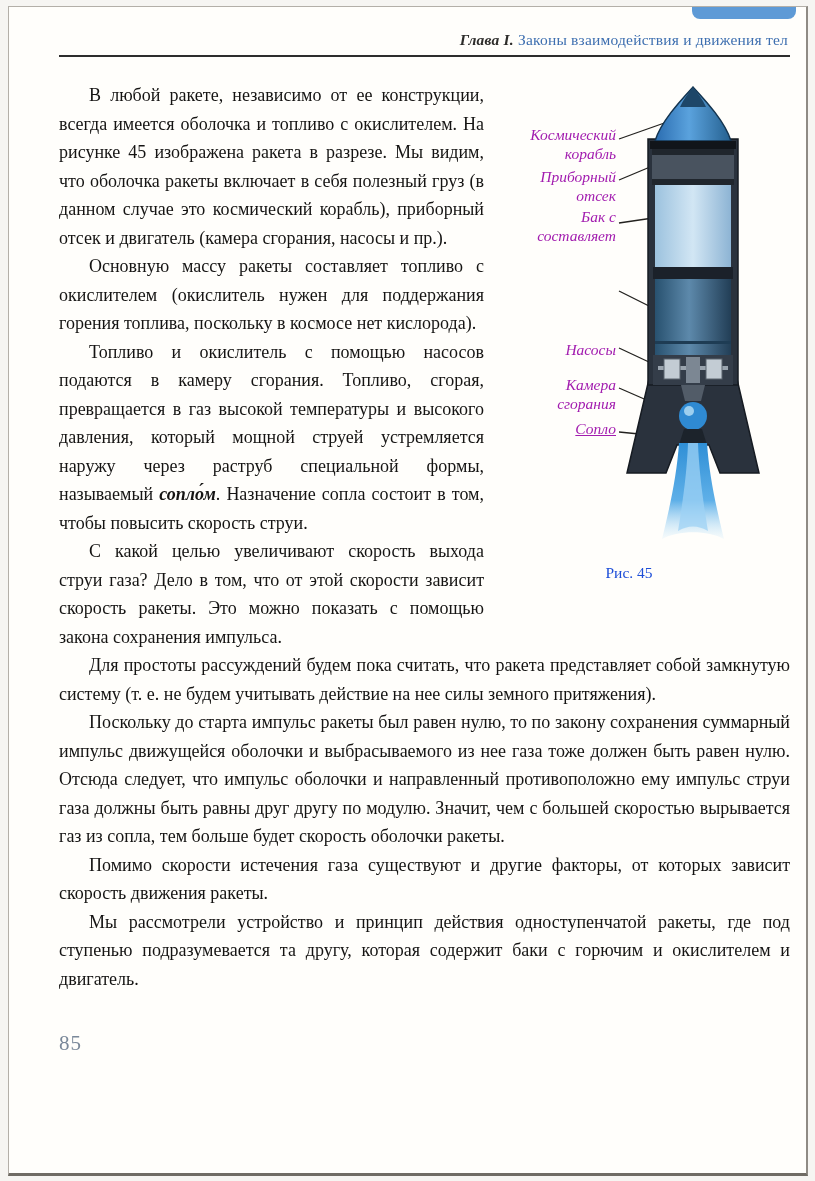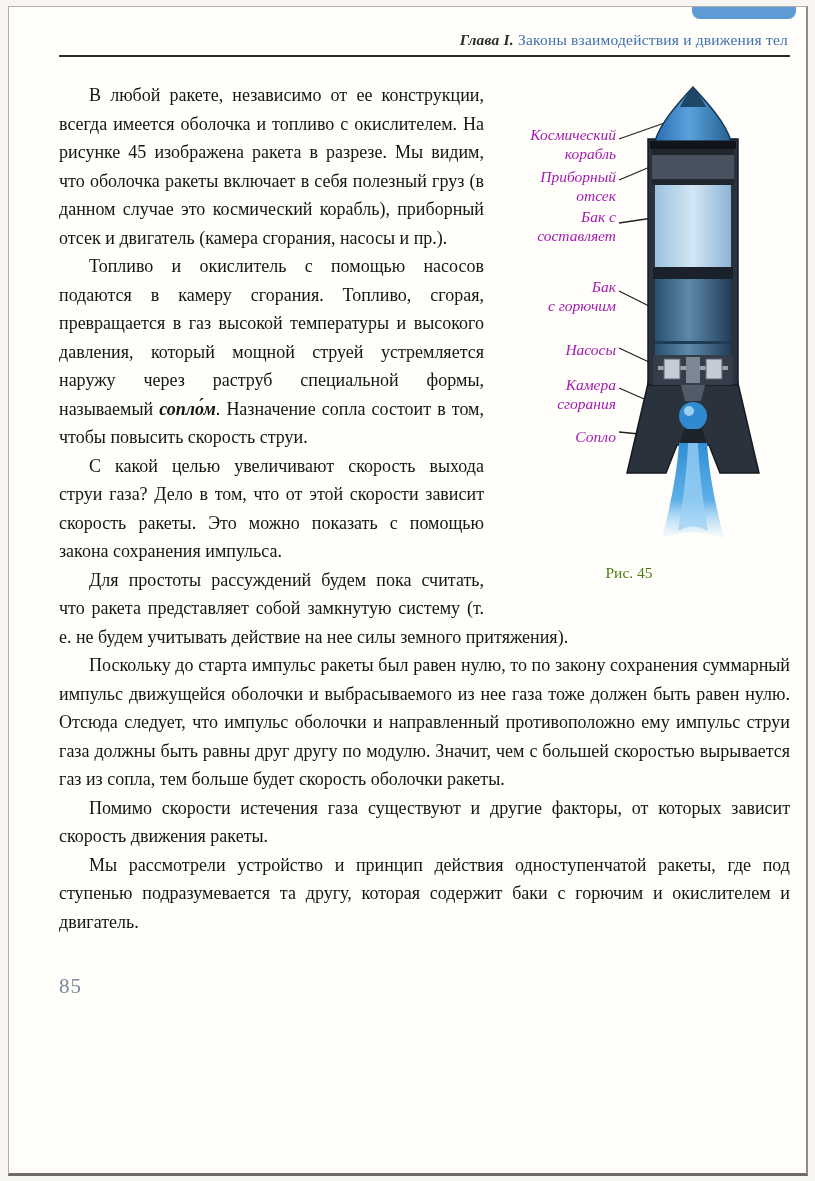--- a/index.html
+++ b/index.html
@@ -70,29 +70,29 @@
     line-height:19px;
     white-space:pre-line;
     color:#a21caf;
   }
   .fl1 { top:42px; }
   .fl2 { top:84px; }
   .fl3 { top:124px; }
   .fl4 { top:194px; }
   .fl5 { top:257px; }
   .fl6 { top:292px; }
-  .fl7 { top:344px; }
+  .fl7 { top:336px;text-decoration:underline; }
   .fig-caption {
     position:absolute;
     top:476px;
     left:36px;
     width:190px;
     text-align:center;
     font-size:15.5px;
-    color:#4d7c0f;
+    color:#1d4ed8;
   }
 
   
   .footer { clear:both; text-align:left; margin-top:36px; }
   .page-number { font-size:21px; color:#7a8899; letter-spacing:1px; }
 </style>
 </head>
 <body>
 
 <div class="page">
@@ -177,30 +177,29 @@
           <path d="M181,360 C179,392 171,428 164,456 C180,447 210,447 226,456 C219,428 211,392 209,360 Z" fill="url(#gFlame)"></path>
           <path d="M190,360 C189,390 184,424 180,448 C190,442 200,442 210,448 C206,424 201,390 200,360 Z" fill="#9ed2f4" opacity="0.75"></path>
         </svg>
 
         <div class="fig-label fl1">Космический
 корабль</div>
         <div class="fig-label fl2">Приборный
 отсек</div>
         <div class="fig-label fl3">Бак с
 составляет</div>
-        <div class="fig-label fl4">Бак
-с горючим</div>
         <div class="fig-label fl5">Насосы</div>
         <div class="fig-label fl6">Камера
 сгорания</div>
         <div class="fig-label fl7">Сопло</div>
         <figcaption class="fig-caption">Рис. 45</figcaption>
       </figure>
 
       <p>В любой ракете, независимо от ее конструкции, всегда имеется оболочка и топливо с окислителем. На рисунке 45 изображена ракета в разрезе. Мы видим, что оболочка ракеты включает в себя полезный груз (в данном случае это космический корабль), приборный отсек и двигатель (камера сгорания, насосы и пр.).</p>
+      <p>Основную массу ракеты составляет топливо с окислителем (окислитель нужен для поддержания горения топлива, поскольку в космосе нет кислорода).</p>
       <p><span>Топливо и окислитель с помощью насосов подаются в камеру сгорания. Топливо, сгорая, превращается в газ высокой температуры и высокого давления, который мощной струей устремляется наружу через раструб специальной формы, называемый </span><span class="accent">сопло́м</span><span>. Назначение сопла состоит в том, чтобы повысить скорость струи.</span></p>
       <p>С какой целью увеличивают скорость выхода струи газа? Дело в том, что от этой скорости зависит скорость ракеты. Это можно показать с помощью закона сохранения импульса.</p>
       <p>Для простоты рассуждений будем пока считать, что ракета представляет собой замкнутую систему (т. е. не будем учитывать действие на нее силы земного притяжения).</p>
       <p>Поскольку до старта импульс ракеты был равен нулю, то по закону сохранения суммарный импульс движущейся оболочки и выбрасываемого из нее газа тоже должен быть равен нулю. Отсюда следует, что импульс оболочки и направленный противоположно ему импульс струи газа должны быть равны друг другу по модулю. Значит, чем с большей скоростью вырывается газ из сопла, тем больше будет скорость оболочки ракеты.</p>
       <p>Помимо скорости истечения газа существуют и другие факторы, от которых зависит скорость движения ракеты.</p>
       <p>Мы рассмотрели устройство и принцип действия одноступенчатой ракеты, где под ступенью подразумевается та другу, которая содержит баки с горючим и окислителем и двигатель.</p>
 
       <div class="footer">
         <div class="page-number">85</div>
       </div>

